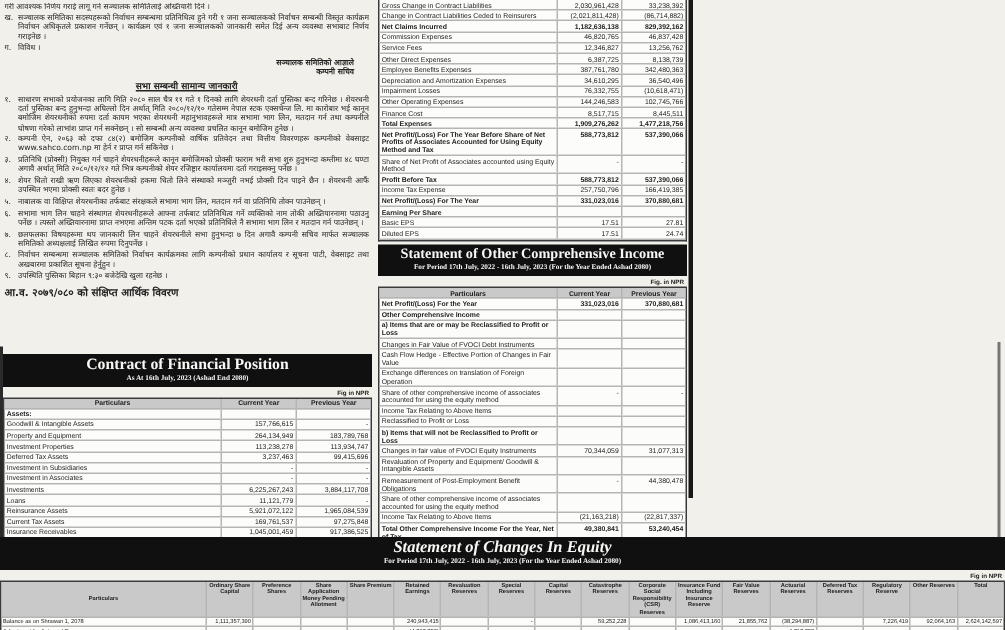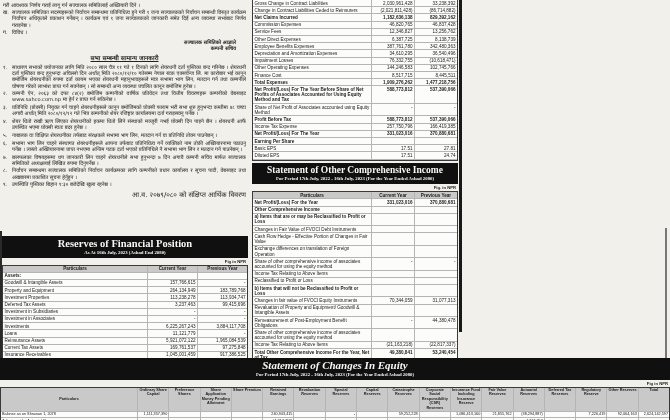--- a/index.html
+++ b/index.html
@@ -7,21 +7,21 @@
         font-family:"Liberation Sans",sans-serif;color:#1c1c1c;}
   
   .leftcol{position:absolute;left:3px;top:2px;width:243px;height:231px;overflow:hidden;
            font-family:"DejaVu Sans",sans-serif;font-size:5.1px;line-height:6.2px;text-align:justify;color:#242424;}
   .tailline{margin-bottom:1px;}
   .nep-item{display:flex;margin-bottom:1.5px;}
   .nep-item .n{width:9px;flex:none;}
   .nep-item .t{flex:1;text-align:justify;}
   .sig{text-align:right;font-weight:bold;margin:3px 10px 3px 0;line-height:6.6px;}
   .nep-head{text-align:center;font-weight:bold;text-decoration:underline;font-size:6px;margin:2px 0 3px 0;}
-  .fy-head{text-align:right;font-weight:normal;font-size:6.9px;margin-top:4px;}
+  .fy-head{text-align:left;font-weight:bold;font-size:6.9px;margin-top:4px;}
   
   .blackbar{background:#101010;color:#f7f7f5;text-align:center;padding:2px 0 2px 0;}
   .blackbar .t1{font-family:"Liberation Serif",serif;font-weight:bold;font-size:10.5px;line-height:11.5px;}
   .blackbar .t2{font-size:4.8px;font-weight:bold;line-height:6px;font-family:"Liberation Serif",serif;}
   .fig{font-size:4.2px;font-weight:bold;text-align:right;padding:1px 2px 1px 0;color:#222;}
   
   .tbl{border:1px solid #3a3a3a;background:#fcfcfa;}
   .tr,.th-row{display:flex;border-bottom:1px solid #b5b5b5;align-items:stretch;}
   .td,.th{padding:0.5px 1.5px;border-right:1px solid #b5b5b5;font-size:4.6px;line-height:5.2px;overflow:hidden;}
   .td:last-child,.th:last-child{border-right:none;}
@@ -110,21 +110,21 @@
         <div class="nep-item">
           <span class="n">९.</span>
           <span class="t">उपस्थिति पुस्तिका बिहान ९:३० बजेदेखि खुला रहनेछ ।</span>
         </div>
       </div>
     <div class="fy-head">आ.व. २०७९/०८० को संक्षिप्त आर्थिक विवरण</div>
   </div>
 
   <div class="sfp">
     <div class="blackbar">
-      <div class="t1">Reserves of Financial Position</div>
+      <div class="t1">Contract of Financial Position</div>
       <div class="t2">As At 16th July, 2023 (Ashad End 2080)</div>
     </div>
     <div class="fig">Fig in NPR</div>
     <div class="tbl t3 sfp-t">
       <div class="th-row">
           <div class="th lbl">Particulars</div>
           <div class="th num">Current Year</div>
           <div class="th num">Previous Year</div>
         </div>
       <div>

